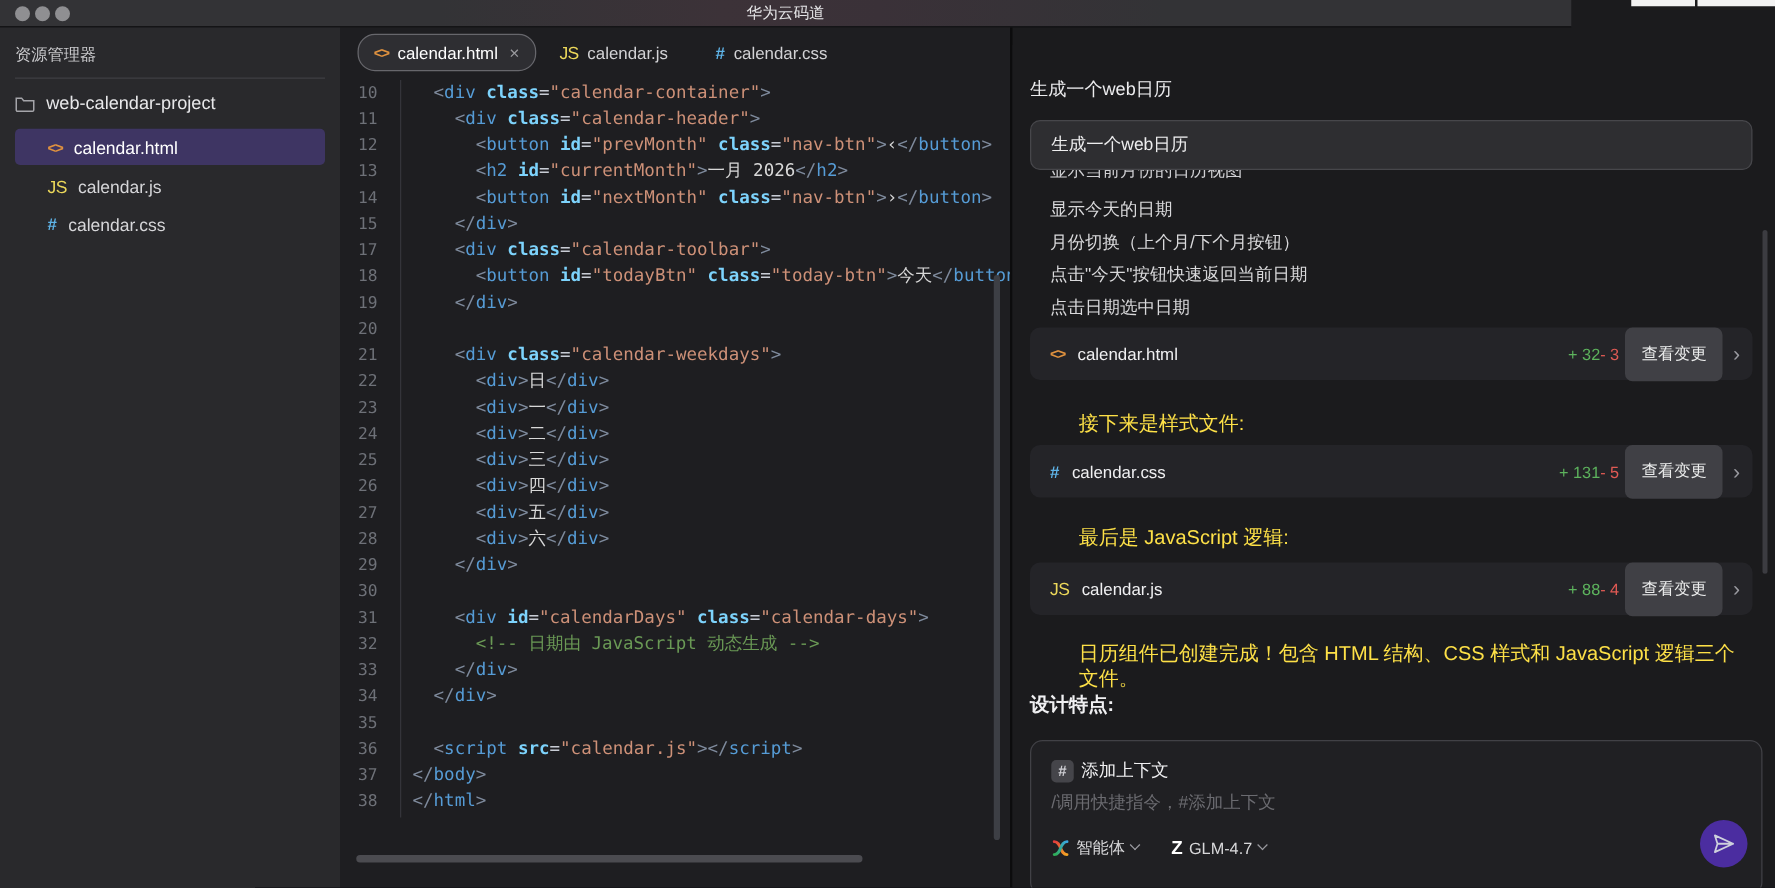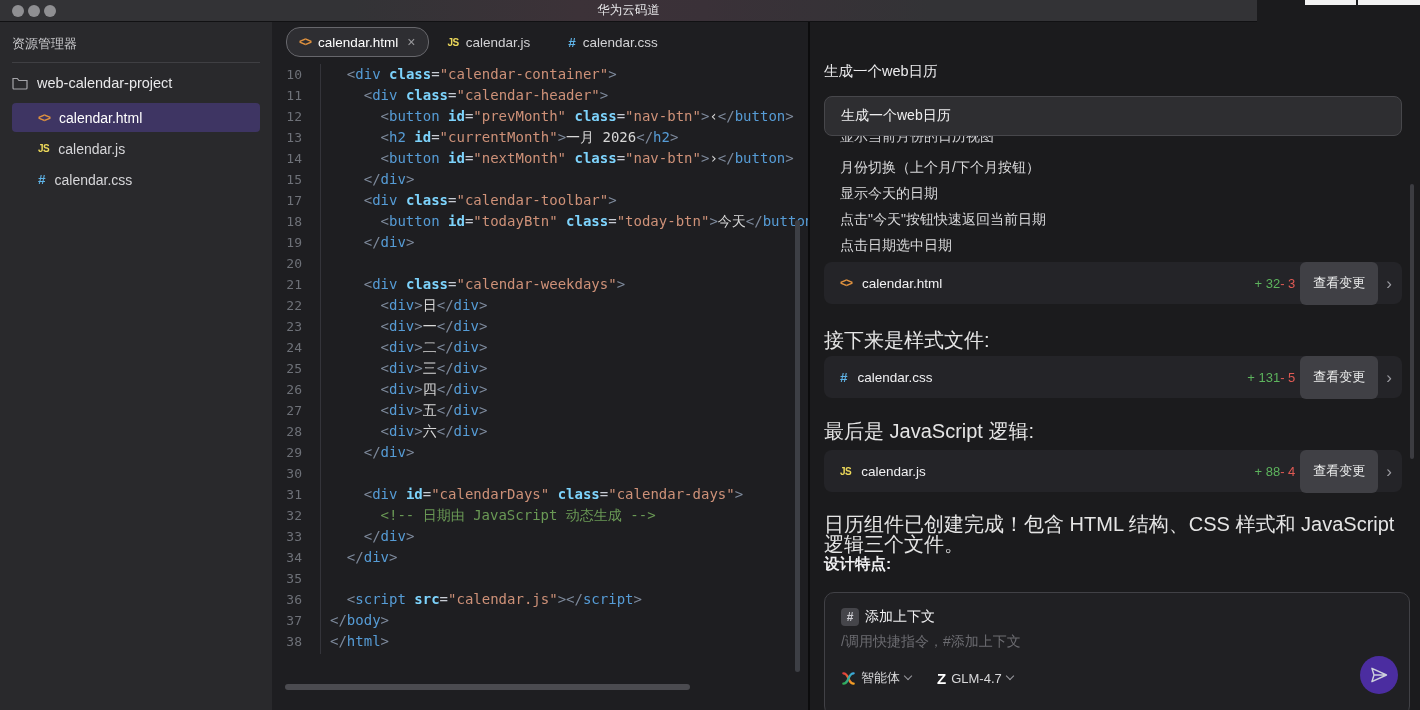--- a/index.html
+++ b/index.html
@@ -23,21 +23,21 @@
   #sidebar { position:absolute; left:0; top:22px; width:272px; height:688px; background:#29292c; }
   .sb-header { padding:13px 12px 9px 12px; font-size:13px; color:#c9c9cc; }
   .sb-divider { margin:0 12px; border-bottom:1px solid #3f3f43; }
   .sb-folder { display:flex; align-items:center; gap:9px; padding:12px 12px 10px 12px;
     color:#e8e8ea; font-size:14.5px; font-weight:500; }
   .sb-file { margin:2px 12px; height:29px; display:flex; align-items:center; gap:9px;
     padding-left:26px; border-radius:4px; color:#d6d6d9; font-size:14px; cursor:pointer; }
   .sb-file.selected { background:#3e3563; color:#ffffff; }
 
   .icon-html { color:#e0923f; font-weight:bold; font-size:12px; letter-spacing:-1px; }
-  .icon-js   { color:#ecd85a; font-weight:bold; font-size:10px; letter-spacing:-0.5px; }
+  .icon-js   { color:#ecd85a; font-weight:normal; font-size:14px; letter-spacing:-0.5px; }
   .icon-css  { color:#5fb4e8; font-weight:bold; font-size:13.5px; }
 
   
   #editor { position:absolute; left:272px; top:22px; width:536px; height:688px;
     background:#1e1e21; overflow:hidden; }
   .tabbar { display:flex; align-items:center; height:40px; padding-left:14px; }
   .tab { display:flex; align-items:center; gap:7px; color:#d2d2d5; font-size:13.5px; cursor:pointer; }
   .tab.active { height:30px; padding:0 12px; border:1px solid #67676c; border-radius:14px;
     background:#2e2e32; color:#fff; font-weight:500; }
   .tab.plain { padding:0 19px; }
@@ -75,21 +75,21 @@
   .file-card { width:578px; height:42px; background:#242428; border-radius:8px;
     display:flex; align-items:center; padding:0 10px 0 16px; }
   .fc-name { margin-left:10px; font-size:13.5px; font-weight:500; color:#f0f0f2; }
   .fc-right { margin-left:auto; display:flex; align-items:center; }
   .diff-add { color:#5db35d; font-size:13px; }
   .diff-del { color:#e05a54; font-size:13px; }
   .fc-btn { margin-left:5px; background:#404045; border:none; border-radius:6px; height:43px;
     padding:0 13px; color:#eceded; font-size:13px; cursor:pointer; font-family:inherit; }
   .fc-chev { margin-left:8px; color:#9a9aa0; font-size:17px; line-height:1; cursor:pointer; }
 
-  .para { font-size:20px; color:#e5e5e5; height:20px; line-height:20px; }
+  .para { font-size:16px; color:#fde047; height:20px; line-height:20px;margin-left:39px; }
   .mt26 { margin-top:26px; } .mt6 { margin-top:6px; } .mt23 { margin-top:23px; }
   .mt9 { margin-top:9px; } .mt22 { margin-top:22px; } .mt4 { margin-top:4px; }
   .design { margin-top:20px; font-size:15.5px; font-weight:bold; color:#f0f0f2; height:22px; }
 
   .input-box { position:relative; margin-top:16px; width:586px; height:124px; background:#202023;
     border:1px solid #414146; border-radius:10px; padding:14px 16px; }
   .ctx-row { display:flex; align-items:center; gap:6px; height:20px; cursor:pointer; }
   .hash-chip { width:18px; height:18px; border-radius:4px; background:#45454a; color:#cfcfd4;
     font-size:12px; font-weight:bold; display:flex; align-items:center; justify-content:center; }
   .ctx-label { color:#f0f0f2; font-size:14px; font-weight:500; }
@@ -285,22 +285,22 @@
 
       <div class="bubble">
         <span>生成一个web日历</span>
       </div>
 
       <div class="clipped">
         <span>显示当前月份的日历视图</span>
       </div>
 
       <div class="features">
+        <div class="feature">显示今天的日期</div>
         <div class="feature">月份切换（上个月/下个月按钮）</div>
-        <div class="feature">显示今天的日期</div>
         <div class="feature">点击"今天"按钮快速返回当前日期</div>
         <div class="feature">点击日期选中日期</div>
       </div>
 
       <div class="file-card mt4">
         <span class="icon-html">&lt;&gt;</span>
         <span class="fc-name">calendar.html</span>
         <span class="fc-right">
           <span class="diff-add">+ 32</span>
           <span class="diff-del">- 3</span>

